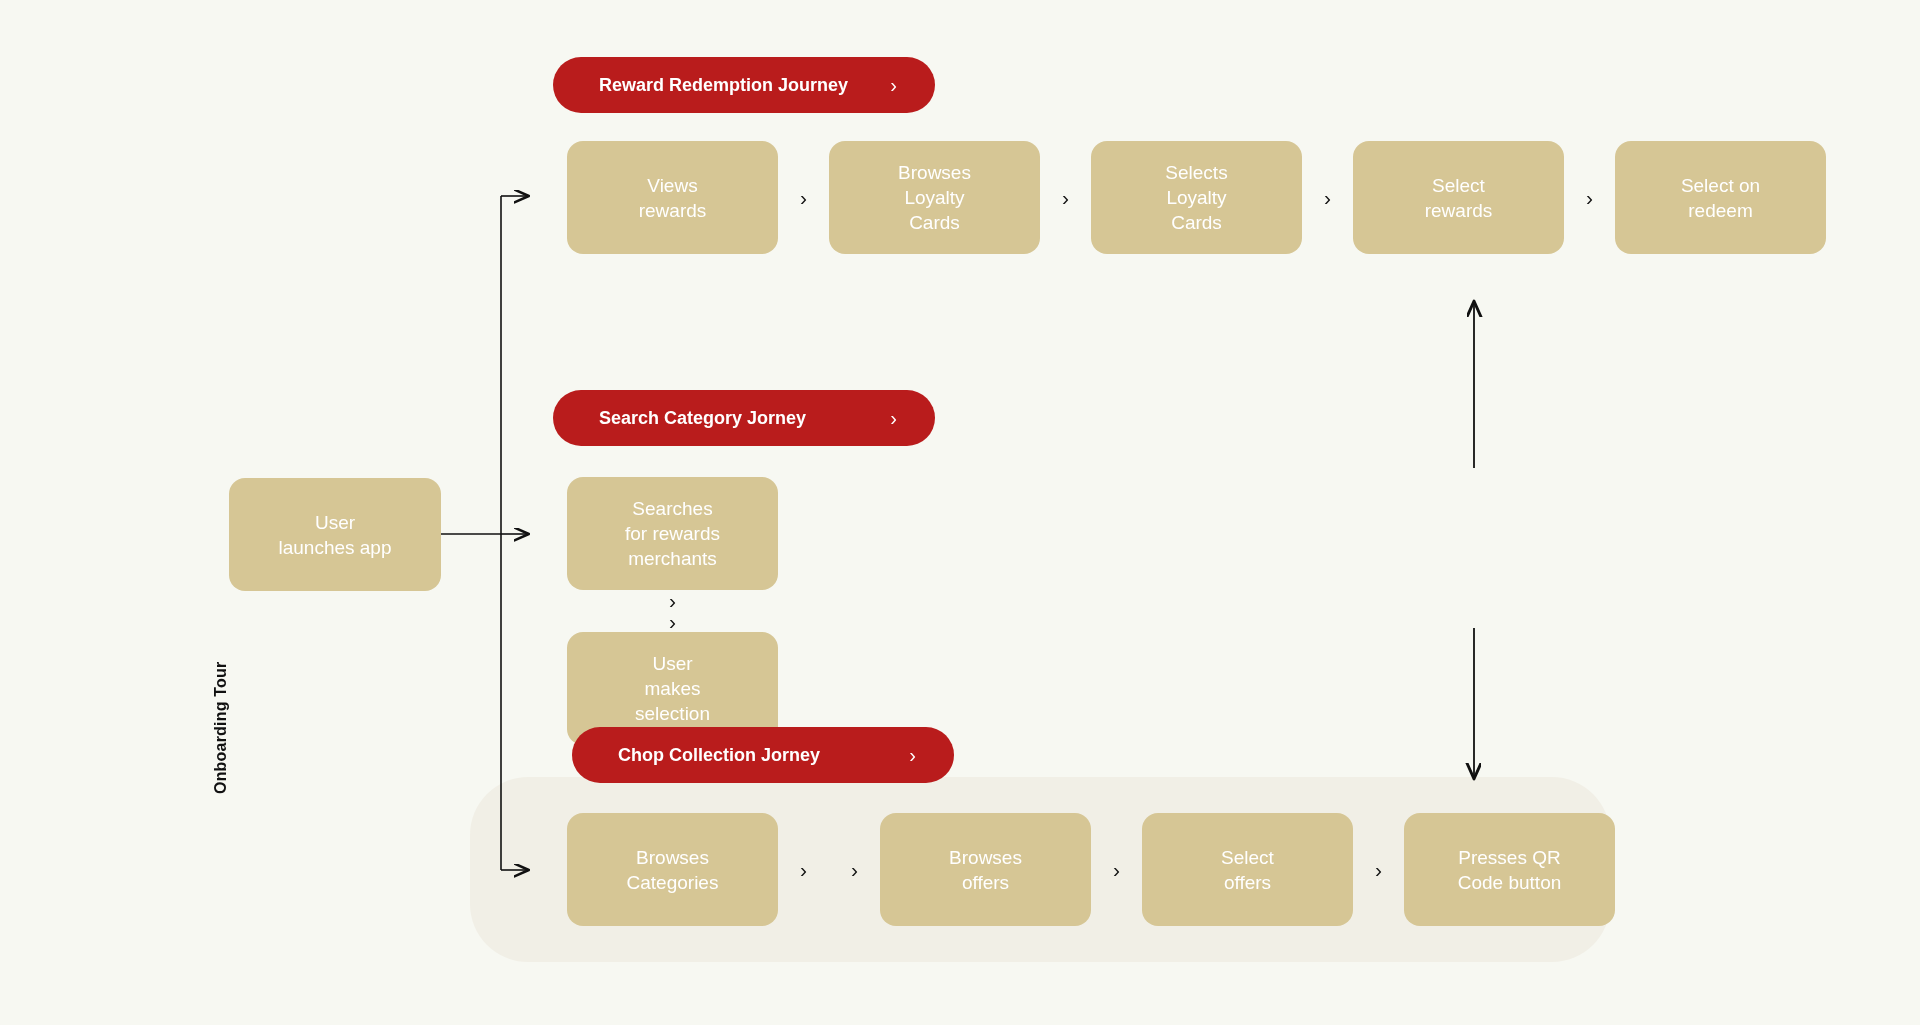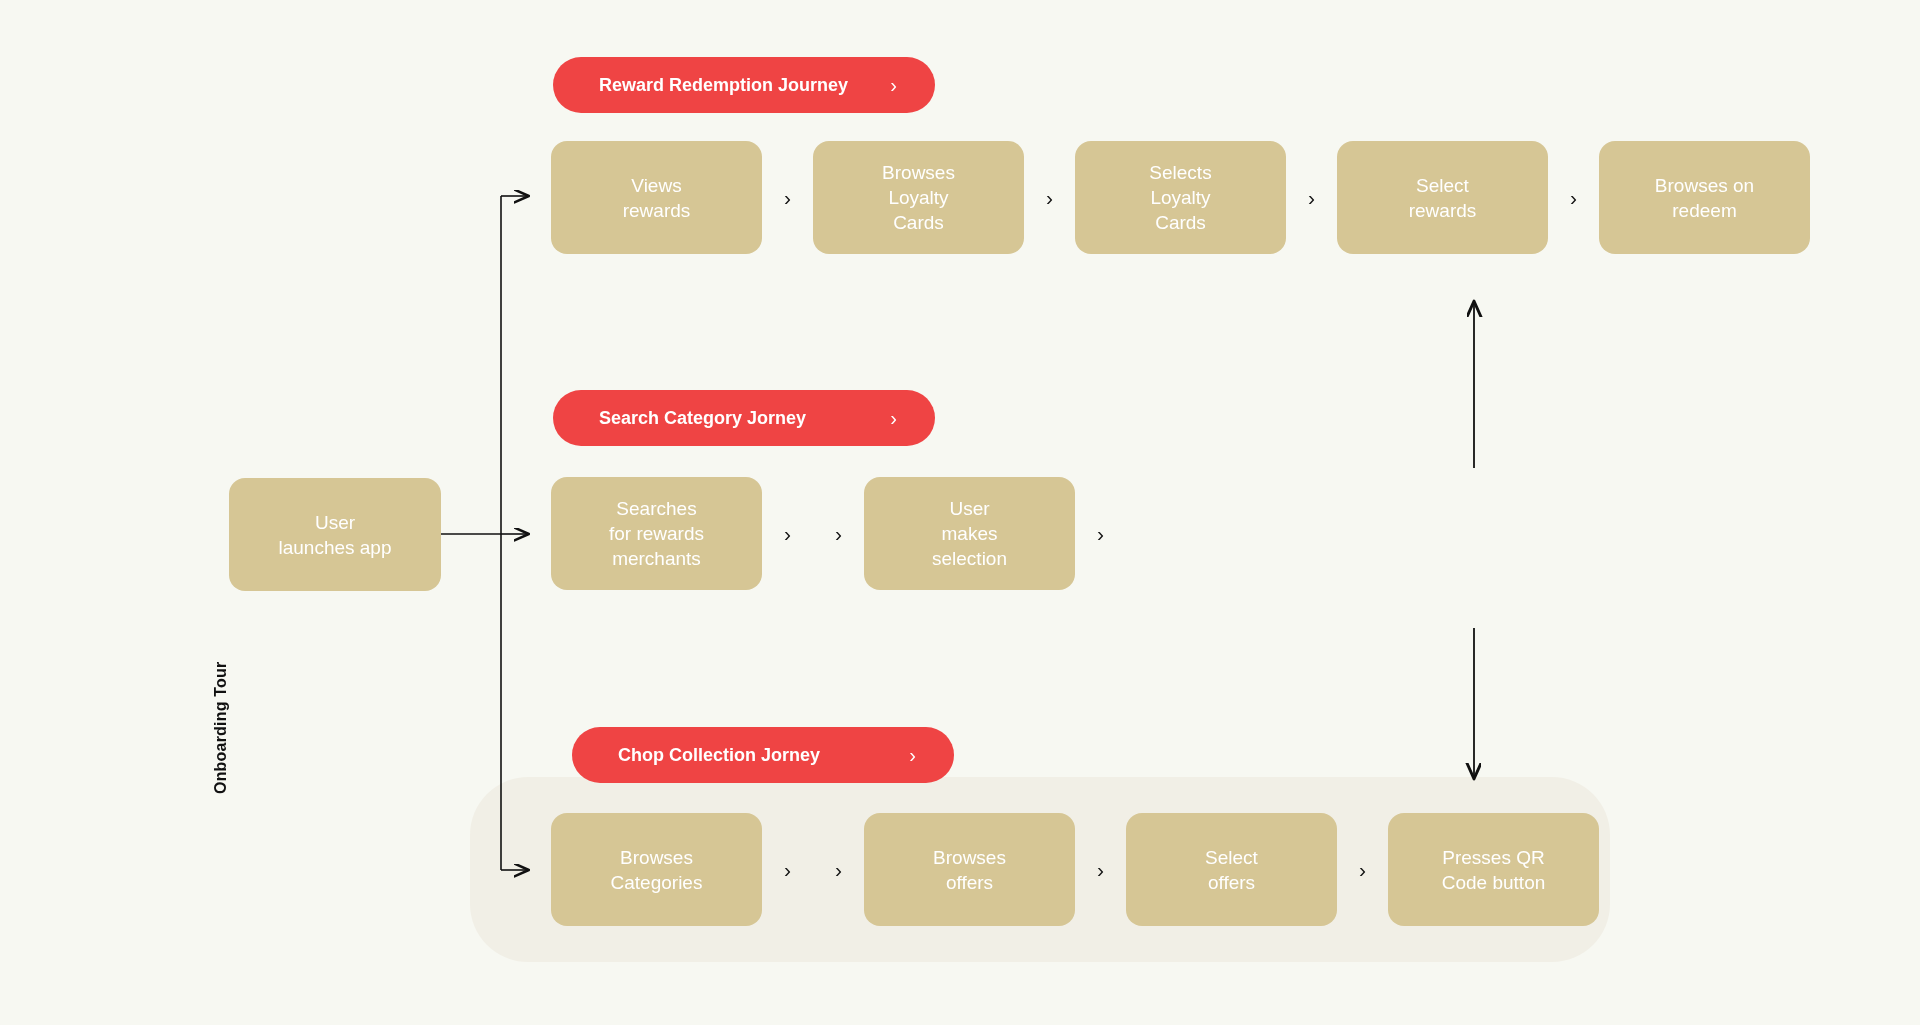--- a/index.html
+++ b/index.html
@@ -71,21 +71,21 @@
     font-size: 16px;
     font-weight: bold;
     letter-spacing: .2px;
     white-space: nowrap;
   }
 
   
   .journey-pill {
     position: absolute;
     height: 56px;
-    background: #ef4444;
+    background: #b91c1c;
     border-radius: 28px;
     display: flex;
     align-items: center;
     padding: 0 26px;
     box-sizing: border-box;
     color: #ffffff;
     font-size: 18px;
     font-weight: bold;
   }
   .journey-pill .pill-label {
@@ -99,20 +99,21 @@
     font-size: 20px;
     line-height: 1;
     font-weight: normal;
   }
 
   
   .step-row {
     position: absolute;
     display: flex;
     align-items: center;
+    margin-left: 16px;
   }
   .step-box {
     width: 211px;
     height: 113px;
     background: #d6c695;
     border-radius: 16px;
     display: flex;
     align-items: center;
     justify-content: center;
     text-align: center;
@@ -191,31 +192,31 @@
 Loyalty
 Cards</span>
     </div>
     <div class="step-sep">›</div>
     <div class="step-box">
       <span class="nowrap-lines">Select
 rewards</span>
     </div>
     <div class="step-sep">›</div>
     <div class="step-box">
-      <span class="nowrap-lines">Browses on
+      <span class="nowrap-lines">Select on
 redeem</span>
     </div>
   </div>
 
   <div class="journey-pill" style="left:553px; top:390px; width:382px;">
     <span class="pill-label">Search Category Jorney</span>
     <span class="pill-chevron">›</span>
   </div>
 
-  <div class="step-row" style="left:551px; top:477px;">
+  <div class="step-row" style="left:551px; top:477px;flex-direction:column;">
     <div class="step-box">
       <span class="nowrap-lines">Searches
 for rewards
 merchants</span>
     </div>
     <div class="step-sep">›</div>
     <div class="step-sep">›</div>
     <div class="step-box">
       <span class="nowrap-lines">User
 makes

